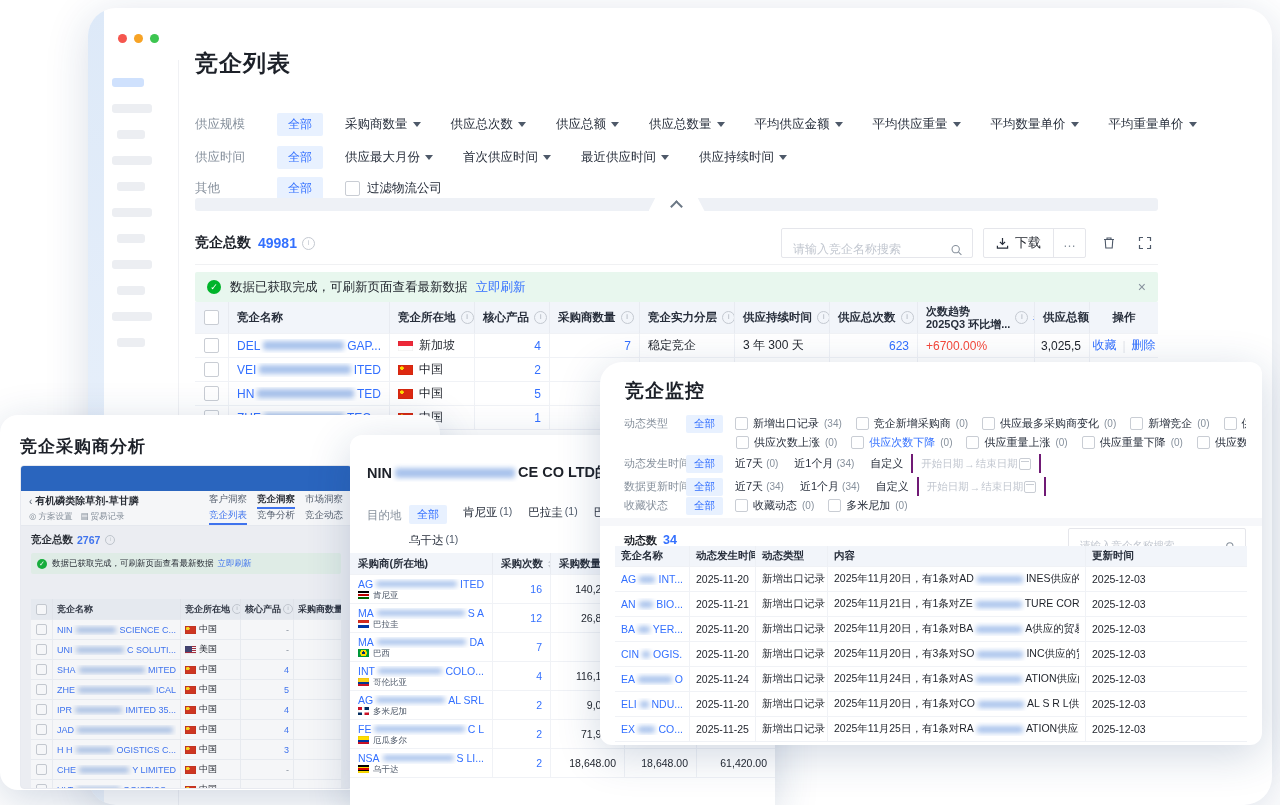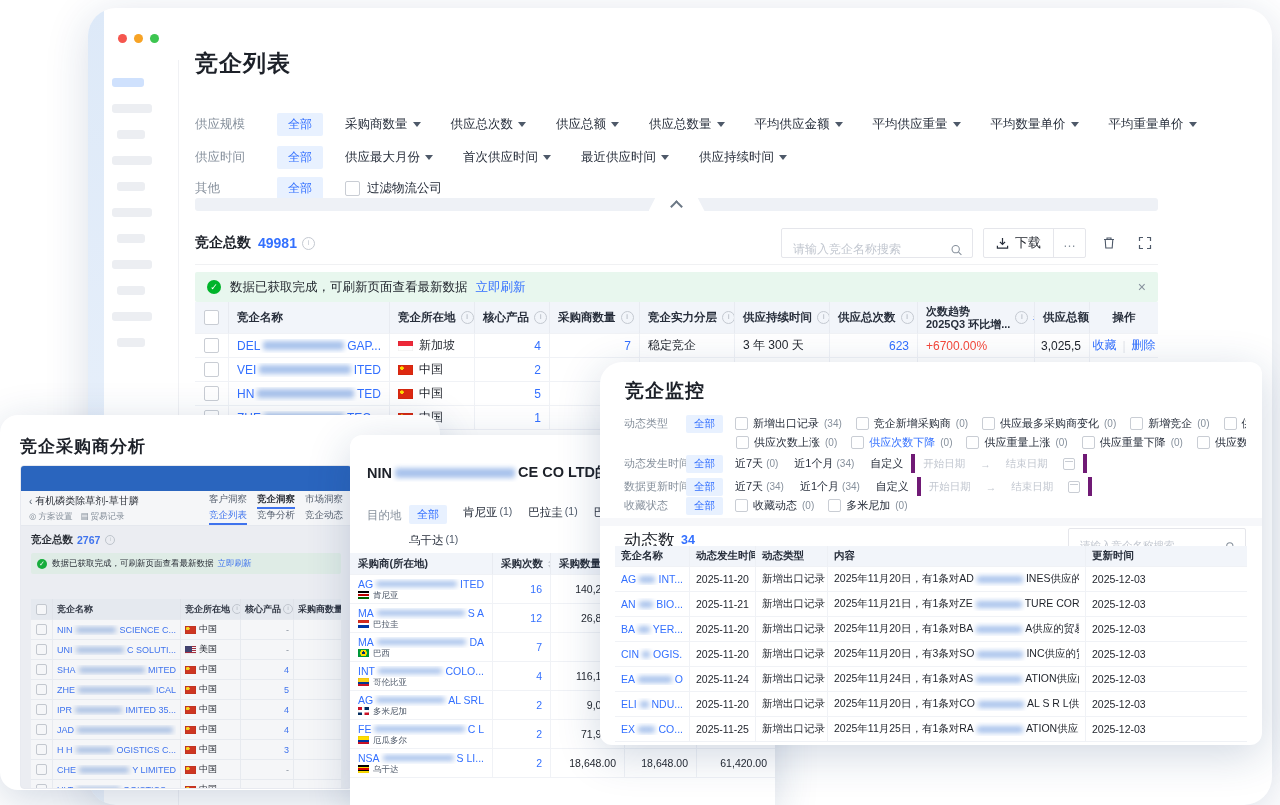--- a/index.html
+++ b/index.html
@@ -95,27 +95,27 @@
   .mtitle{position:absolute;left:25px;top:16px;font-size:19px;font-weight:bold;letter-spacing:1px}
   .mrow{position:absolute;left:24px;right:16px;height:19px;display:flex;align-items:center;font-size:11.5px;white-space:nowrap;overflow:hidden}
   .mlab{width:62px;color:#86909c;flex:none;font-size:11px}
   .mtag{background:#e8f1ff;color:#3370ff;border-radius:2px;padding:2px 8px;font-size:10.5px;margin-right:12px;flex:none}
   .mitem{display:flex;align-items:center;gap:5px;margin-right:14px;font-size:11px;color:#272e3b;flex:none}
   .mitem .cnt{color:#86909c;font-size:10px}
   .mitem .cb{width:11px;height:11px}
   .mitem.sel{color:#3370ff}
   .qopt{margin-right:16px;font-size:11px;color:#272e3b;display:flex;gap:3px;align-items:center;flex:none}
   .qopt .cnt{color:#86909c;font-size:10px}
-  .dinp{display:flex;align-items:center;gap:15px;border:4px solid #701a75;border-radius:2px;height:21px;
+  .dinp{display:flex;align-items:center;gap:1px;border:2px solid #701a75;border-radius:2px;height:21px;
     padding:0 8px;color:#c2c7d0;font-size:10.5px;flex:none}
   .cal{width:10px;height:10px;border:1px solid #c9cdd4;border-radius:2px;position:relative;display:inline-block}
   .cal::before{content:"";position:absolute;top:2px;left:1px;right:1px;border-top:1px solid #c9cdd4}
   .mband{position:absolute;top:140px;left:0;right:0;height:8px;background:#f6f7fa}
   .cntrow{position:absolute;top:152px;left:24px;right:16px;height:28px;display:flex;align-items:center}
-  .cntlab{font-size:17px;font-weight:normal}
+  .cntlab{font-size:11px;font-weight:bold}
   .cntval{font-size:12.5px;font-weight:bold;color:#3370ff;margin-left:6px}
   .msearch{margin-left:auto;width:158px;height:23px}
   .msearch input{font-size:10.5px}
   .mgt{top:184px;left:15px;width:632px;grid-template-columns:75px 66px 72px 258px 1fr}
   .mgt .th{height:20px;font-size:10.5px;padding:0 6px;border-right-color:#edf0f5}
   .mgt .td{height:24px;font-size:10.5px;padding:0 6px}
   .mgt .name{font-size:10.5px}
   .mgt .blr{height:7px}
   .cnttext{display:flex;align-items:center;overflow:hidden;white-space:nowrap;width:100%}
   .cnttext .blr{flex:none;width:46px}
@@ -123,21 +123,21 @@
   .buyer{left:0;top:415px;width:440px;height:375px;border-radius:18px;z-index:2}
   .btitle{position:absolute;left:20px;top:20px;font-size:17px;font-weight:bold;letter-spacing:1px}
   .mw{position:absolute;left:20px;top:50px;width:330px;height:322px;border:1px solid #e8eaf0;border-radius:4px;
     overflow:hidden;background:#f4f6f9;filter:saturate(.92)}
   .mw::after{content:"";position:absolute;inset:0;background:rgba(140,152,172,.09);pointer-events:none}
   .mwbar{height:25px;background:#1b61c9}
   .mwnav{background:#fff;padding:2px 8px 0;border-bottom:1px solid #eef0f4}
   .mwrow{display:flex;align-items:center;height:16px}
   .mwback{font-size:10px;color:#4e5969;margin-right:3px}
   .mwback::before{content:"‹"}
-  .mwbc{font-size:10px;font-weight:normal;white-space:nowrap}
+  .mwbc{font-size:10px;font-weight:bold;white-space:nowrap}
   .mwtabs{margin-left:auto;display:flex;gap:10px;font-size:9.5px;color:#4e5969}
   .mwtab.on{color:#1d2129;font-weight:bold;border-bottom:2px solid #3370ff;padding-bottom:1px}
   .mwtab2.on{color:#3370ff;border-bottom:2px solid #3370ff;padding-bottom:1px}
   .mwact{font-size:8.5px;color:#86909c;display:flex;gap:8px;align-items:center}
   .ico-target::before{content:"◎";margin-right:2px}
   .ico-doc::before{content:"▤";margin-right:2px}
   .mwtot{padding:7px 10px 0;display:flex;align-items:center}
   .mwtot b{font-size:10.5px}
   .mwtot .v{font-size:10.5px;font-weight:bold;color:#3370ff;margin-left:4px}
   .mwalert{margin:6px 10px 0;height:21px;background:#e6f5ec;border-radius:2px;display:flex;align-items:center;

